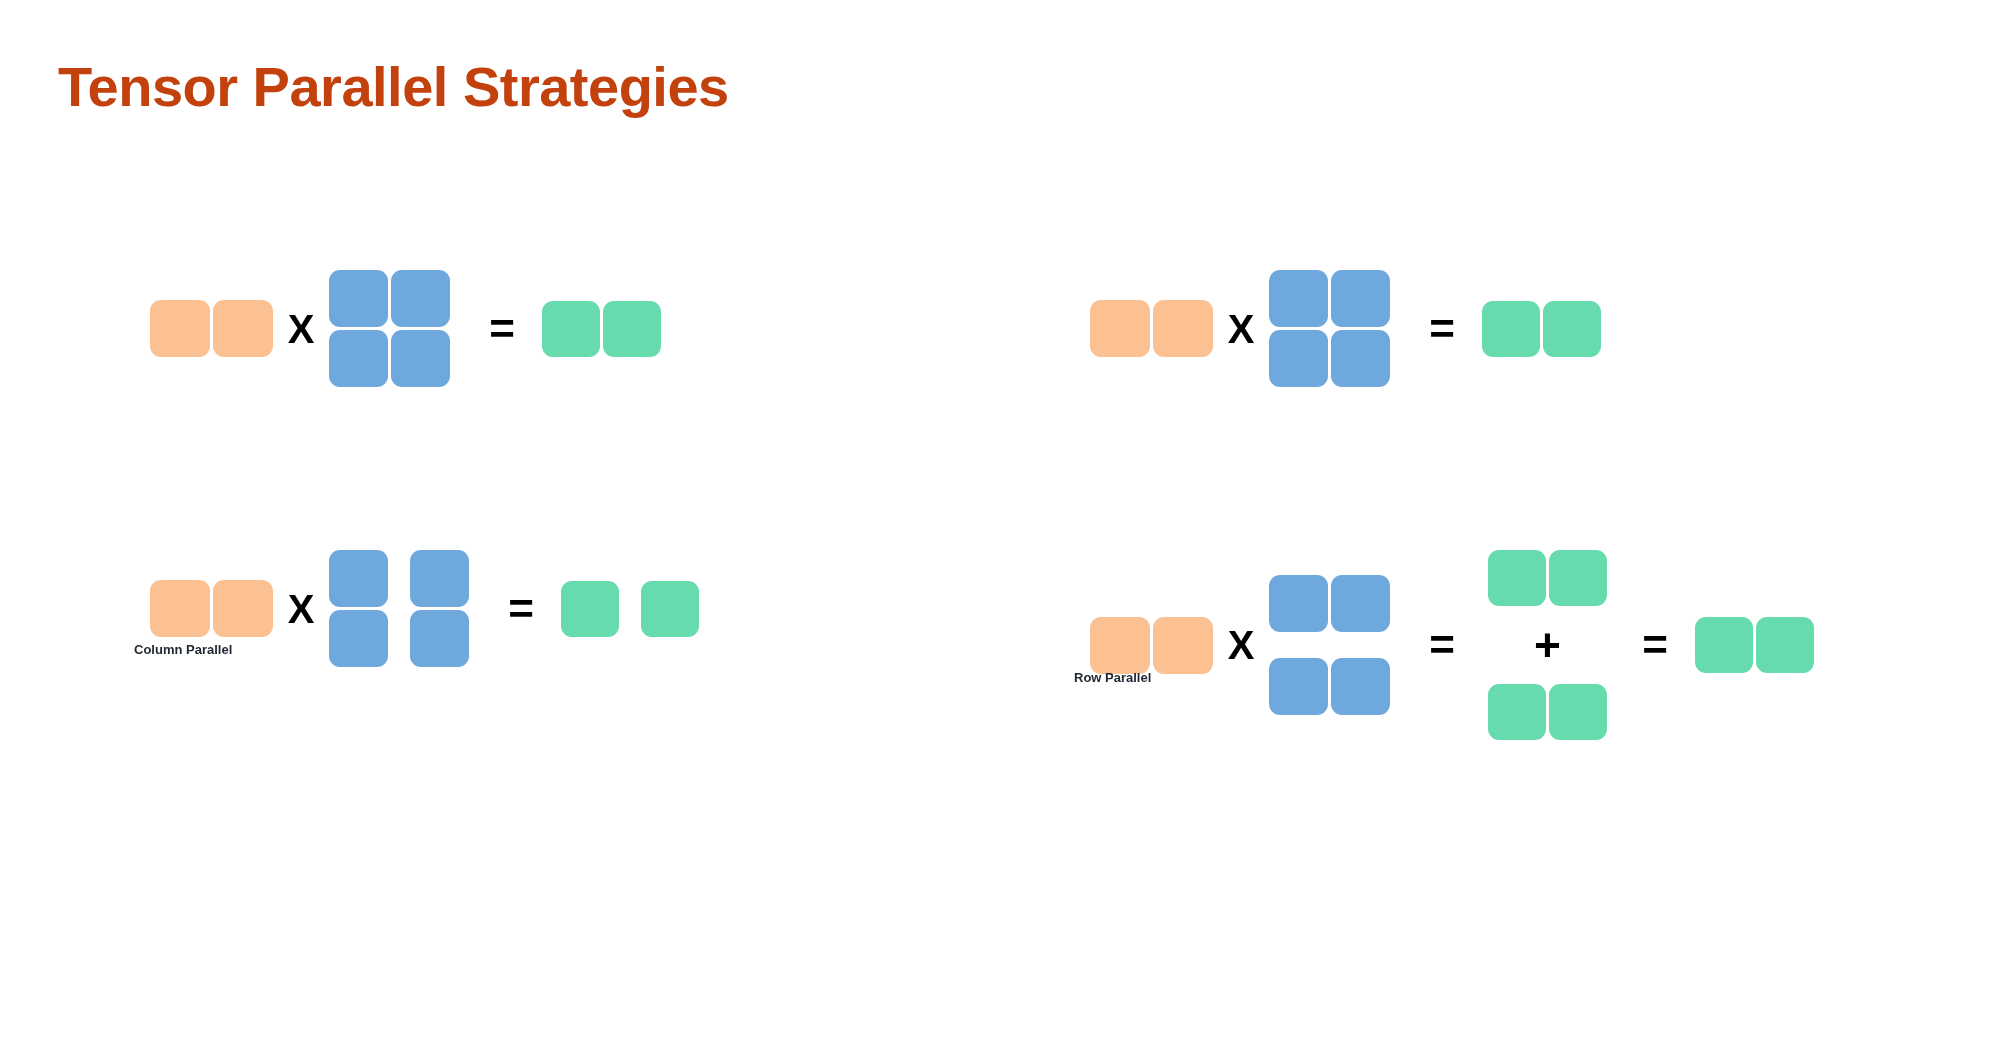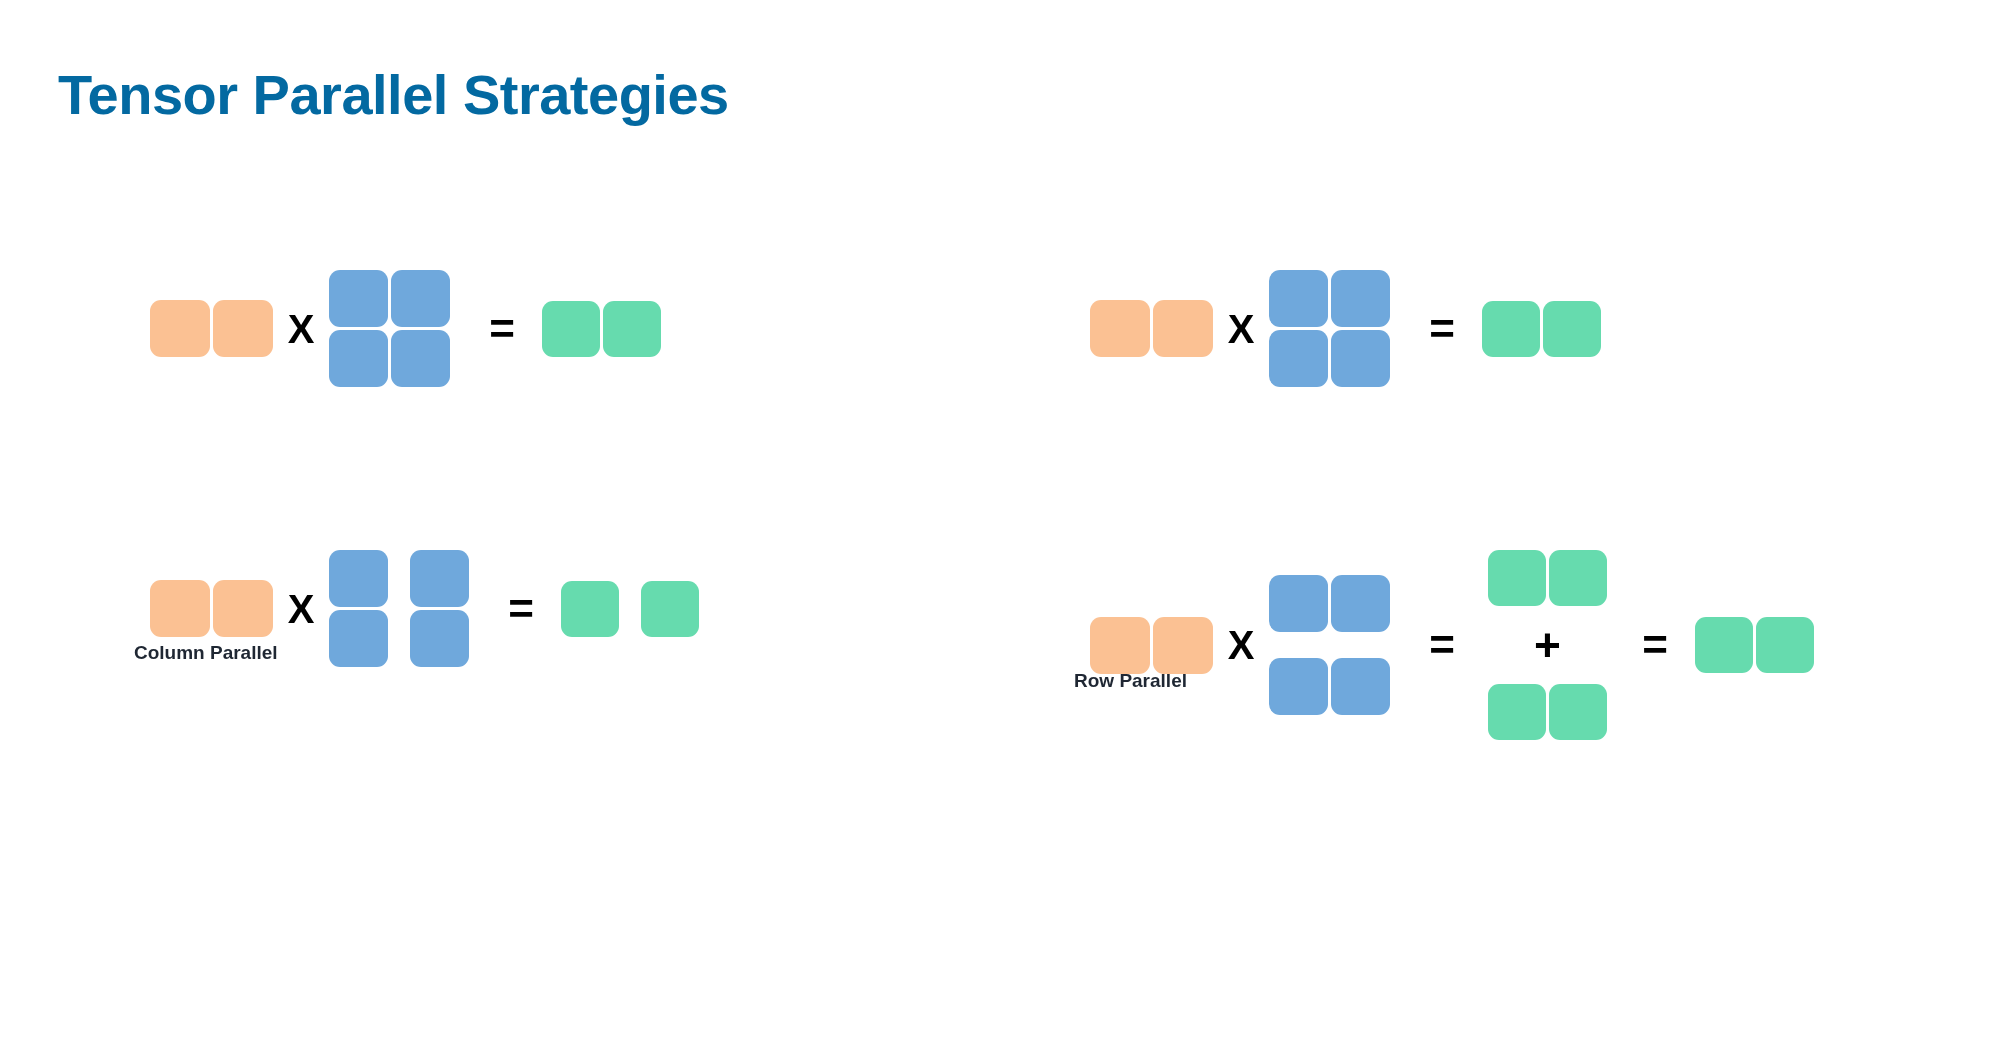--- a/index.html
+++ b/index.html
@@ -18,23 +18,22 @@
   }
 
   
   #page-title {
     position: absolute;
     left: 58px;
     top: 54px;
     font-size: 56px;
     font-weight: 700;
     letter-spacing: -0.5px;
-    color: #0369a1;
+    color: #c2410c;
     white-space: nowrap;
-    margin-top: 8px;
   }
 
   
   #diagram-canvas {
     position: absolute;
     left: 0;
     top: 0;
     width: 1999px;
     height: 1039px;
   }
@@ -84,21 +83,21 @@
   .g-tall { gap: 26px; }
 
   
   .t-orange { width: 60px; height: 57px; }
   .t-blue   { width: 59px; height: 57px; }
   .t-green  { width: 58px; height: 56px; }
 
   
   .caption {
     position: absolute;
-    font-size: 19px;
+    font-size: 13px;
     font-weight: 700;
     color: #1f2733;
     white-space: nowrap;
   }
 
   .stack-vert {
     display: flex;
     flex-direction: column;
     align-items: center;
   }

